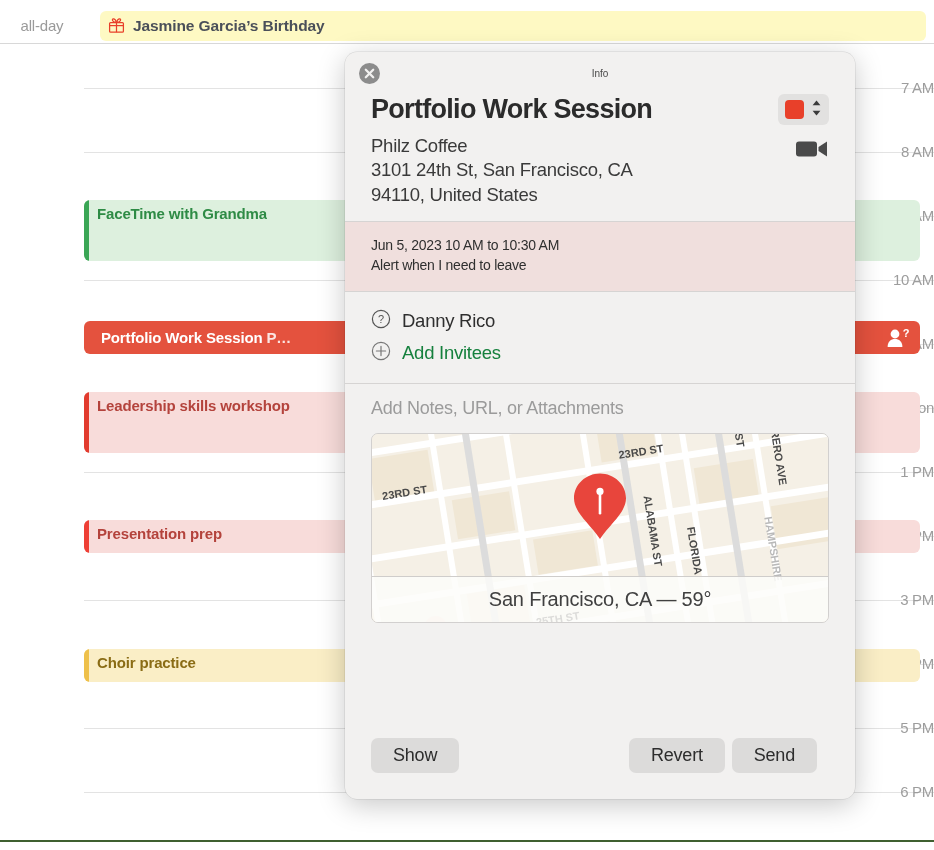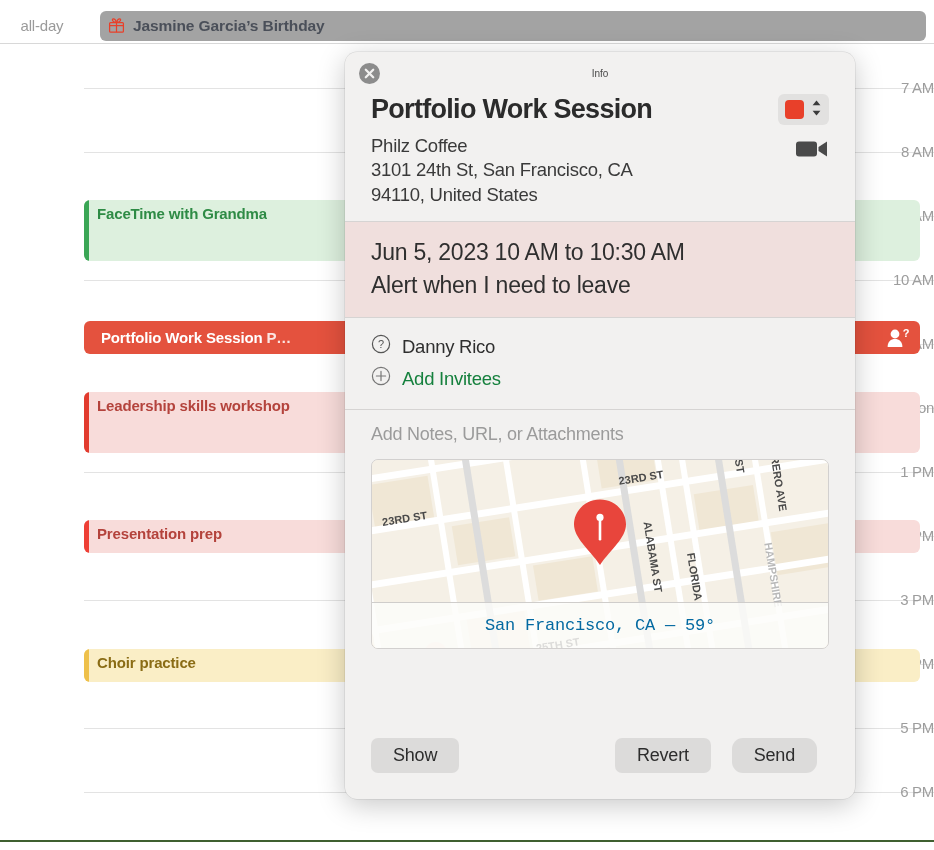--- a/index.html
+++ b/index.html
@@ -19,21 +19,21 @@
     display: flex; align-items: center;
     border-bottom: 1px solid #d8d8d8;
     gap: 16px;
   }
   .allday-label {
     width: 84px; text-align: center; color: #9a9a9a;
     font-size: 15px; letter-spacing: -0.2px; flex: 0 0 84px;
   }
   .allday-chip {
     flex: 1; height: 30px; margin-right: 8px;
-    background: #a3a3a3; border-radius: 6px;
+    background: #fef9c3; border-radius: 6px;
     display: flex; align-items: center; padding-left: 8px; gap: 8px;
   }
   .gift-icon { width: 17px; height: 17px; flex: 0 0 17px; display:block; }
   .allday-title {
     font-size: 15.5px; font-weight: bold; color: #4a4f59; letter-spacing: -0.1px;
   }
 
   
   .grid { position: absolute; left:0; top: 45px; width: 934px; height: 790px; background:#fff; }
   .hour-row { position: absolute; left: 0; width: 934px; height: 64px; }
@@ -100,21 +100,21 @@
     font-size: 18.5px; color: #3a3a3a; line-height: 1.32; letter-spacing: -0.25px;
   }
   .video-btn { flex: 0 0 auto; border: none; background: transparent; padding: 0; margin-top: 4px; cursor: pointer; }
 
   .divider { height: 1px; background: #d6d4d3; }
 
   .sec-when {
     background: rgba(231,160,154,0.22);
     padding: 14px 26px 15px 26px;
   }
-  .when-line { font-size: 23px; color: #2f2f2f; letter-spacing: -0.25px; line-height: 1.42; }
+  .when-line { font-size: 14px; color: #2f2f2f; letter-spacing: -0.25px; line-height: 1.42; }
 
   .sec-invitees { padding: 13px 26px 14px 26px; }
   .invitee {
     display: flex; align-items: center; gap: 11px; height: 32px;
     font-size: 18.5px; letter-spacing: -0.25px;
   }
   .invitee .nm { color: #2f2f2f; }
   .invitee.add .nm { color: #15803d; }
 
   .sec-notes { padding: 14px 26px 0 26px; }
@@ -126,34 +126,34 @@
     margin: 14px 26px 0 26px; height: 190px;
     border-radius: 7px; overflow: hidden; position: relative;
     border: 0.5px solid #d2d0cf; background: #f4efe6;
   }
   .map-svg { position: absolute; inset: 0; width: 100%; height: 100%; display:block; }
   .map-footer {
     position: absolute; left: 0; right: 0; bottom: 0; height: 46px;
     background: rgba(252,252,250,0.82);
     border-top: 0.5px solid #cfcdcb;
     display: flex; align-items: center; justify-content: center;
-    font-size: 17px; color: #0369a1; letter-spacing: -0.2px; font-family: Liberation Mono, monospace;
+    font-size: 20px; color: #404040; letter-spacing: -0.2px;
   }
 
   .btn-row {
     position: absolute; left: 0; right: 12px; bottom: 26px;
     padding: 0 26px; display: flex; align-items: center;
   }
   .btn {
     background: #dcdbda; border: none; border-radius: 7px;
     font-family: inherit; font-size: 18px; color: #2d2d2d; letter-spacing: -0.2px;
     padding: 7px 22px; cursor: pointer;
   }
   .btn-spacer { flex: 1; }
-  .btn + .btn { margin-left: 21px; border-radius: 11px; }
+  .btn + .btn { margin-left: 7px; }
 
   .bottom-rule {
     position: absolute; left: 0; top: 840px; width: 934px; height: 2px;
     background: #3f6030;
   }
 </style>
 </head>
 <body>
 
 <div id="root">

